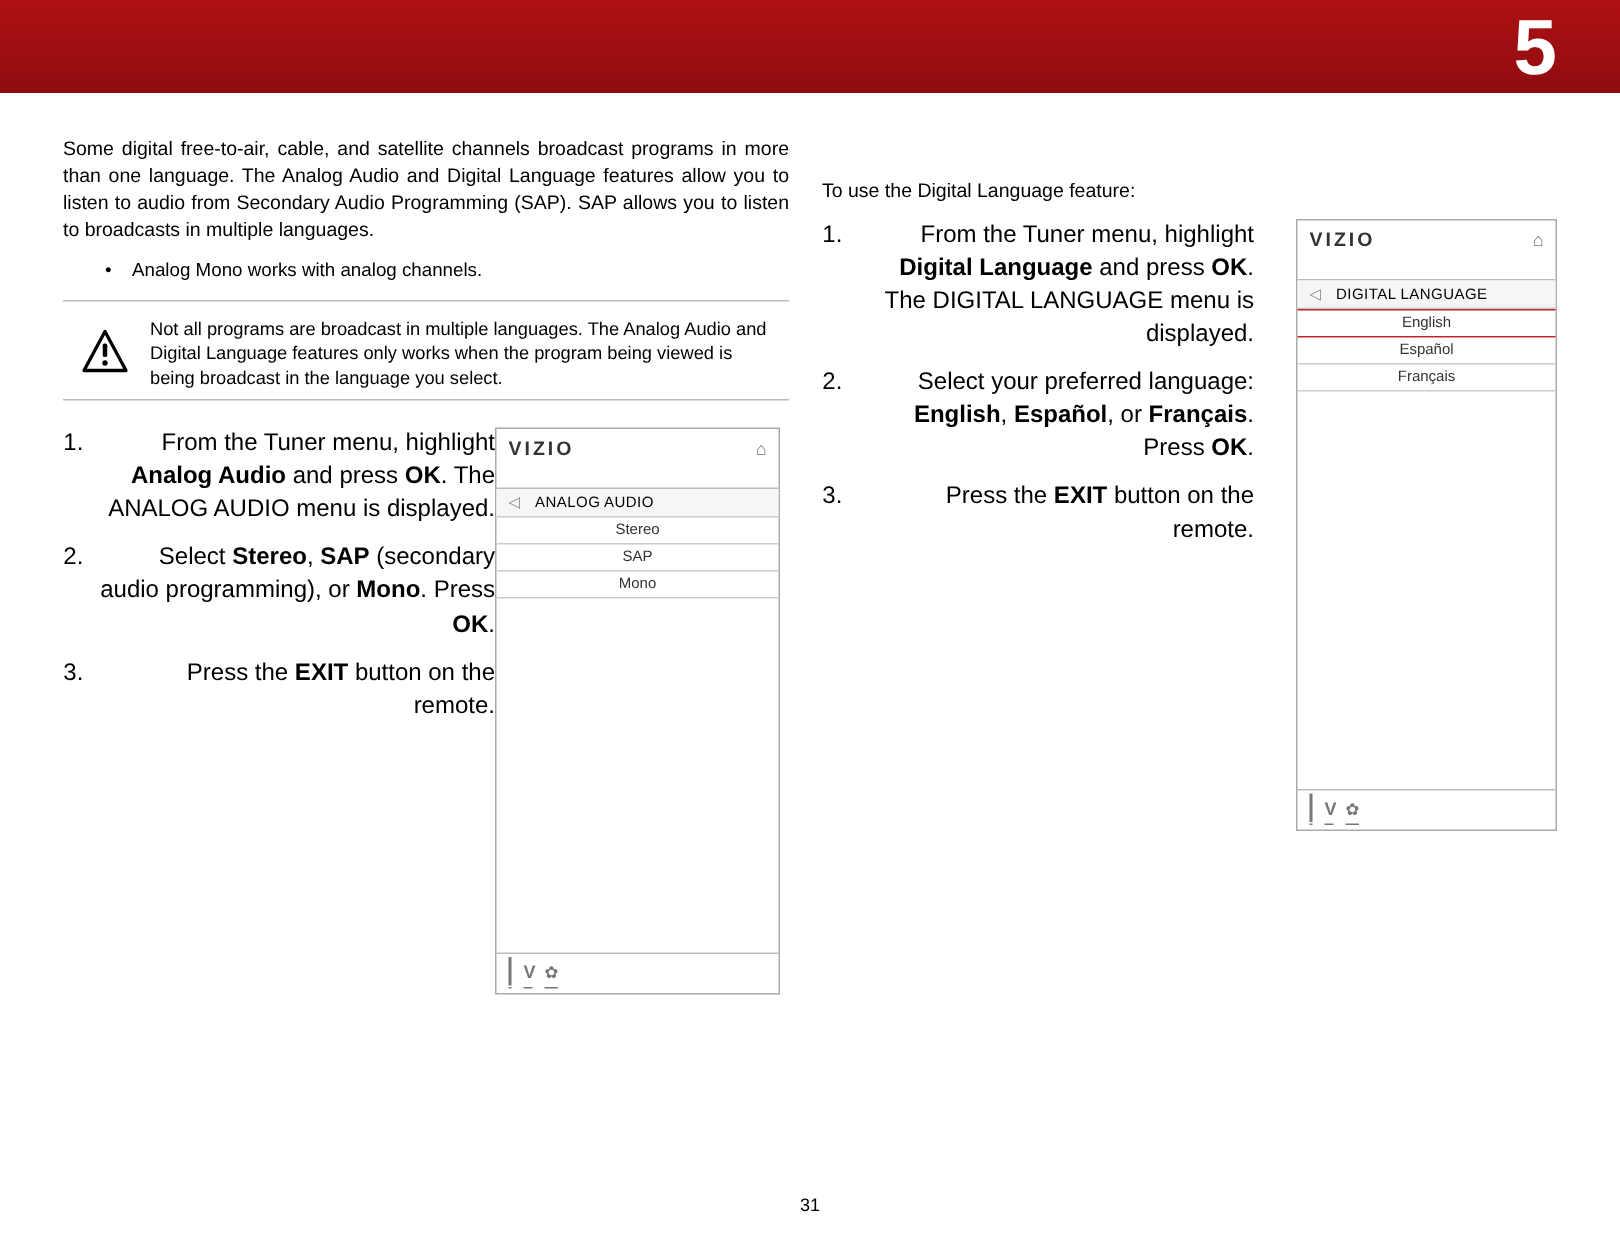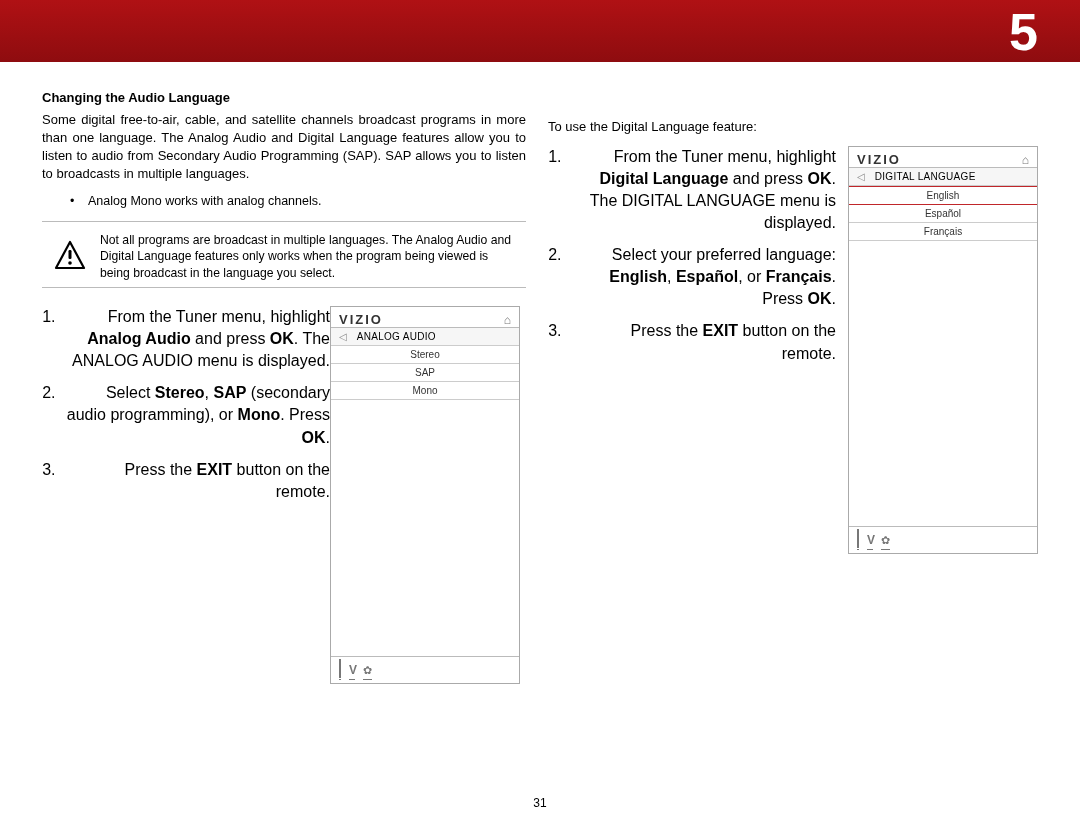--- a/index.html
+++ b/index.html
@@ -91,21 +91,21 @@
   border: 1px solid #aaa;
   background: #fff;
   display: flex;
   flex-direction: column;
   font-family: Arial, Helvetica, sans-serif;
 }
 .phone.phone-analog { height: 378px; }
 .phone.phone-digital { height: 408px; margin-left: 16px; }
 .phone-header {
   border-bottom: 1px solid #bbb;
-  padding: 5px 8px 0 8px;
+  padding: 5px 8px 19px 8px;
   display: flex;
   align-items: flex-end;
   justify-content: space-between;
 }
 .phone-header .brand {
   font-weight: 700;
   letter-spacing: 2px;
   font-size: 13px;
   color: #333;
 }
@@ -147,36 +147,35 @@
 
 .page-num {
   position: absolute;
   bottom: 24px;
   left: 50%;
   transform: translateX(-50%);
   font-size: 12px;
 }
 .right-body {
   display:flex;
-  gap: 16px;
+  gap: 32px;
   align-items: flex-start;
 }
 .right-text { width: 268px; }
 </style>
 </head>
 <body>
 
 <div class="red-band">
   <div class="num">5</div>
 </div>
 
 <div class="columns">
 
   <div class="col col-left">
-    <h3 class="section">Changing the Audio Language</h3>
     <p class="body">Some digital free-to-air, cable, and satellite channels broadcast programs in more than one language. The Analog Audio and Digital Language features allow you to listen to audio from Secondary Audio Programming (SAP). SAP allows you to listen to broadcasts in multiple languages.</p>
     <ul class="bullets">
       <li>Analog Mono works with analog channels.</li>
     </ul>
 
     <div class="note-box">
       <div class="tri">
         <svg viewBox="0 0 32 32">
             <polygon points="16,2 30,28 2,28" fill="none" stroke="#000" stroke-width="2.2" stroke-linejoin="round"></polygon>
             <rect x="14.5" y="10" width="3" height="9" rx="1.2" fill="#000"></rect>

